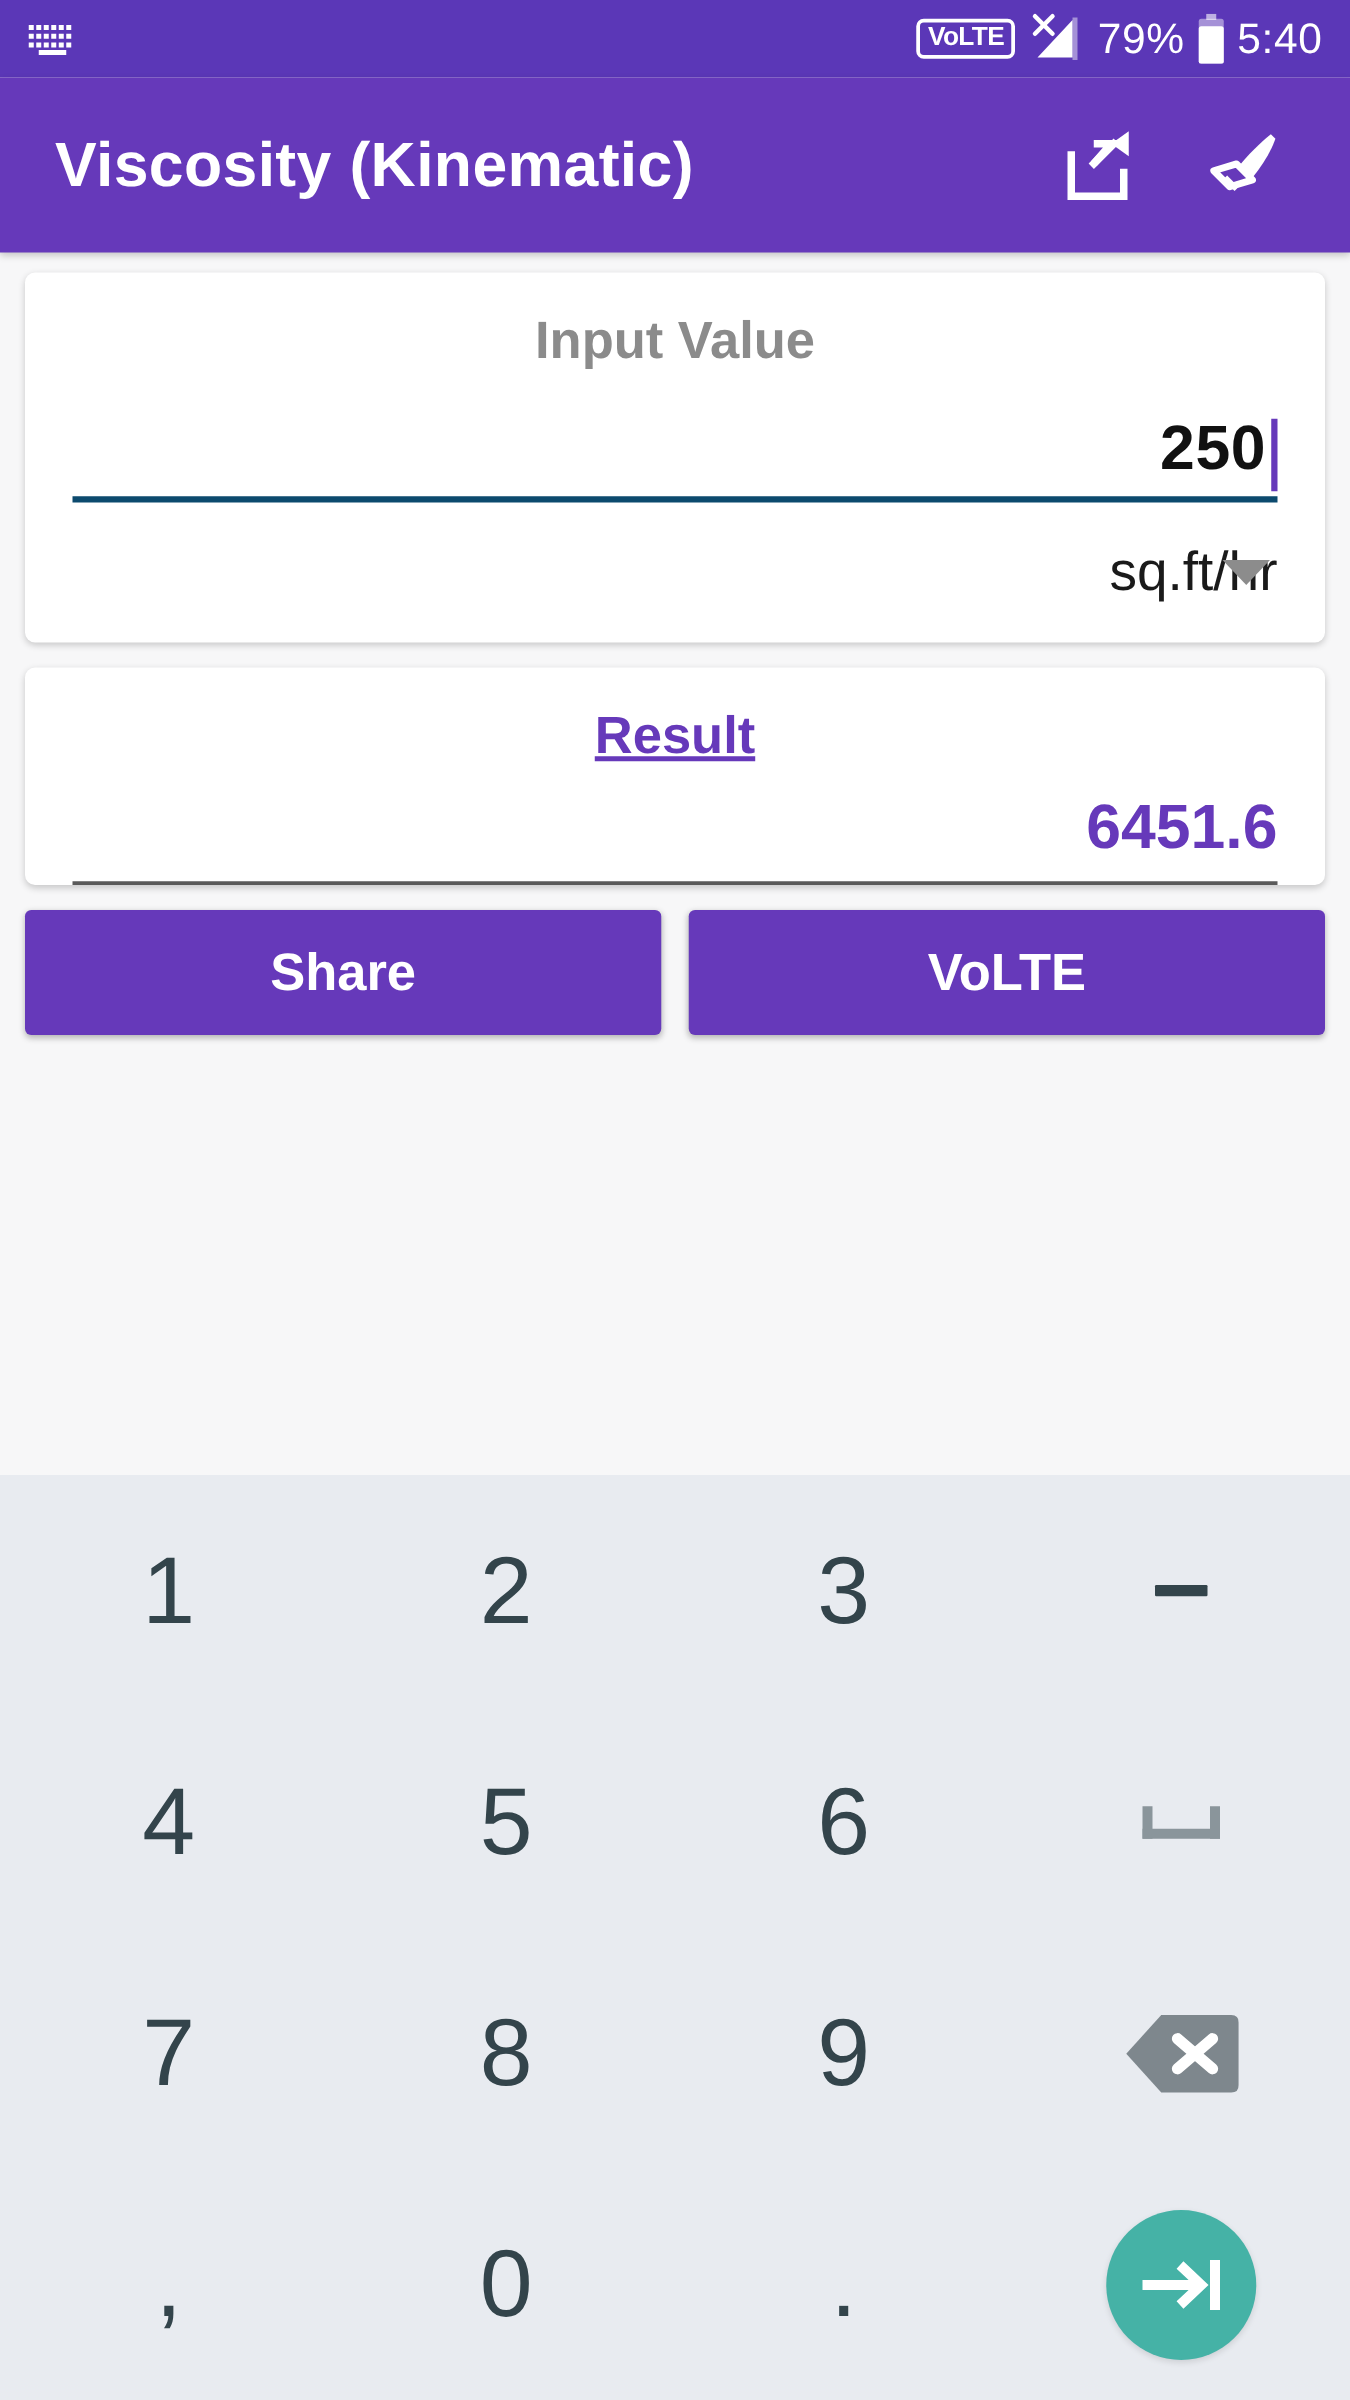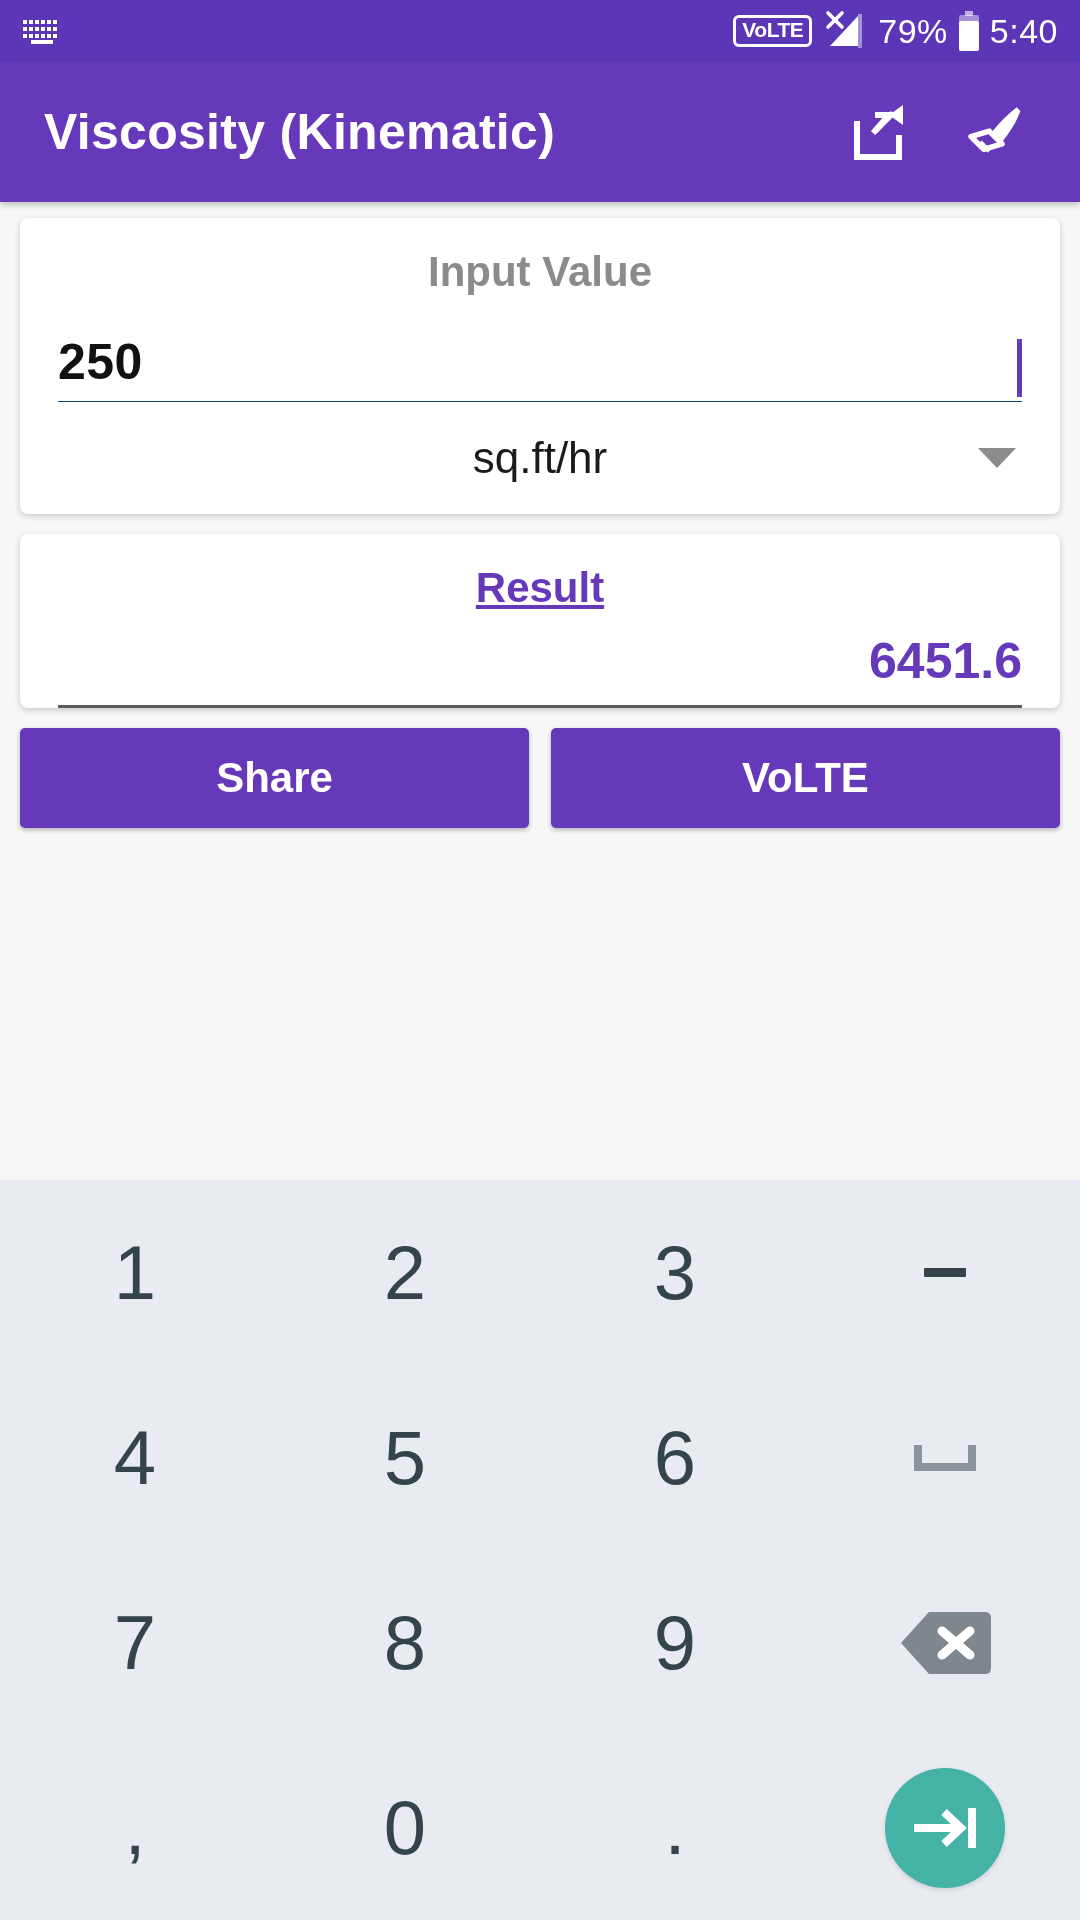--- a/index.html
+++ b/index.html
@@ -52,35 +52,35 @@
     background: #ffffff; border-radius: 8px;
     margin: 0 20px 20px 20px;
     box-shadow: 0 2px 6px rgba(0,0,0,0.20);
   }
   .card-input { padding: 30px 38px 0 38px; }
   .input-label {
     text-align: center; color: #8b8b8b; font-size: 42px; font-weight: bold;
     padding-bottom: 24px;
   }
   .input-line-wrap {
-    border-bottom: 1px solid #0c4a6e;
+    border-bottom: 5px solid #0c4a6e;
     padding-bottom: 10px;
-    display: flex; align-items: flex-end; justify-content: space-between;
+    display: flex; align-items: flex-end; justify-content: flex-end;
     min-height: 82px;
   }
   .input-value {
     color: #111111; font-size: 50px; font-weight: bold; letter-spacing: 0.5px;
   }
   .caret {
     display: inline-block; width: 5px; height: 58px;
     background: #6639ba; margin-left: 4px; vertical-align: bottom;
     position: relative; top: 6px;
   }
   .dropdown-row {
-    position: relative; display: flex; align-items: center; justify-content: center;
+    position: relative; display: flex; align-items: center; justify-content: flex-end;
     height: 112px;
   }
   .dropdown-text { font-size: 44px; color: #1a1a1a; }
   .dropdown-arrow {
     position: absolute; right: 6px; top: 50%; transform: translateY(-50%);
     width: 0; height: 0;
     border-left: 19px solid transparent; border-right: 19px solid transparent;
     border-top: 20px solid #8c8c8c;
   }
 

